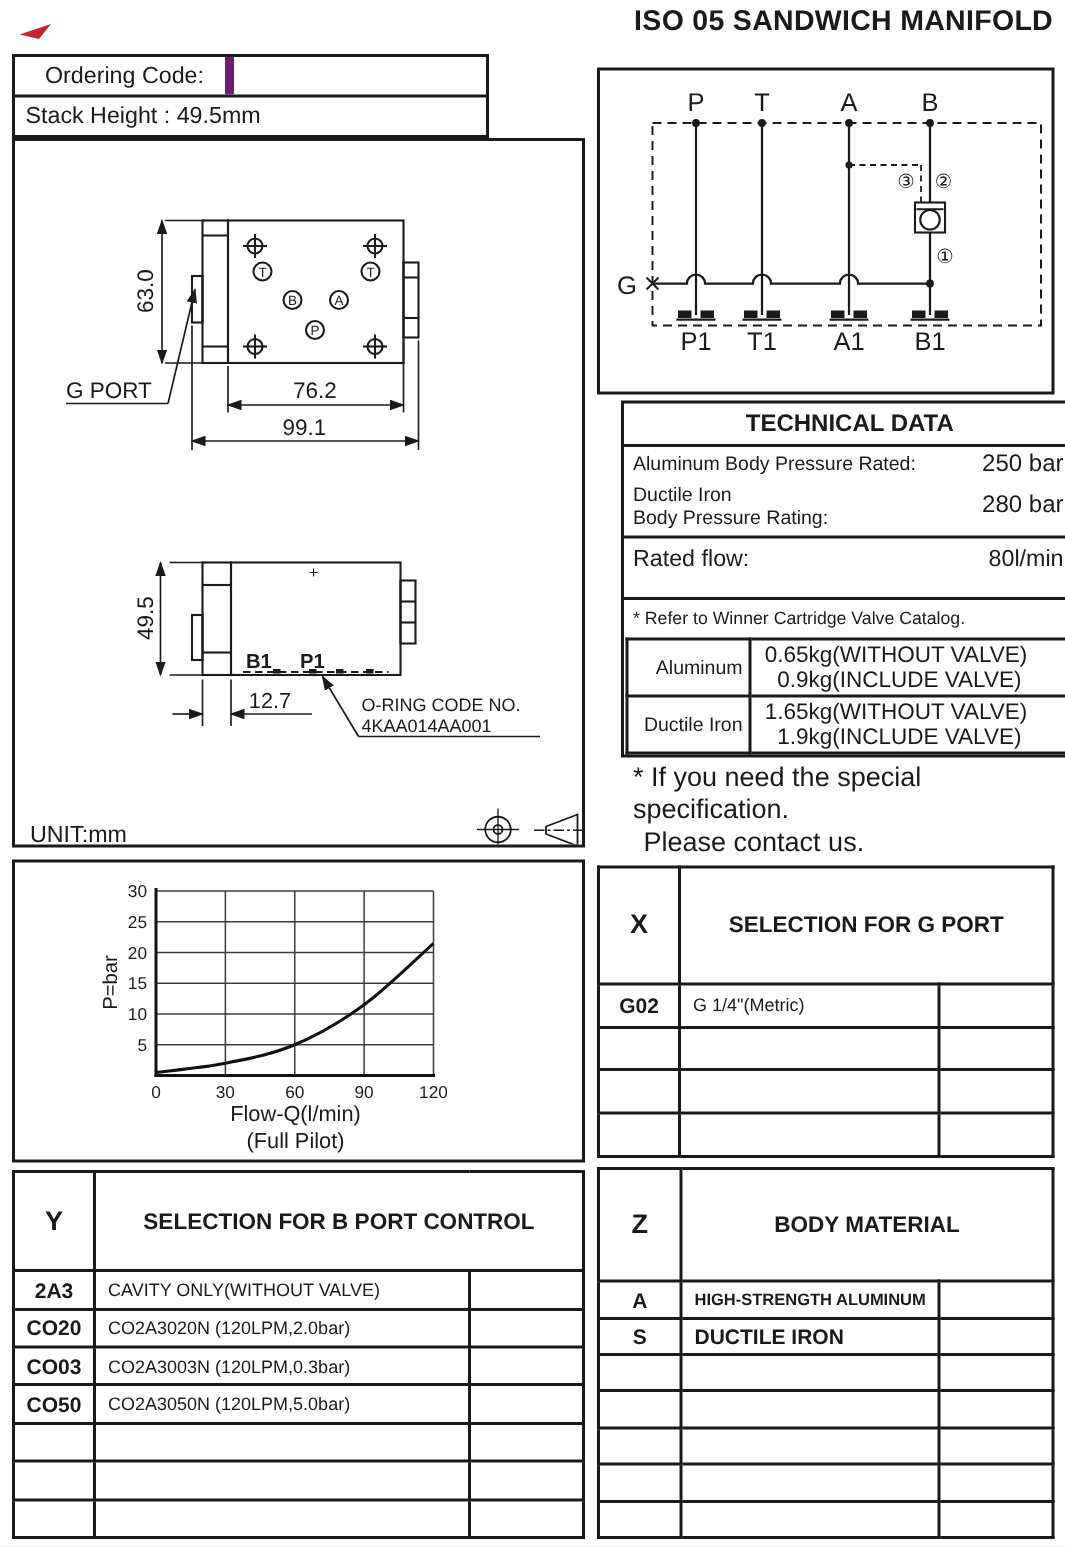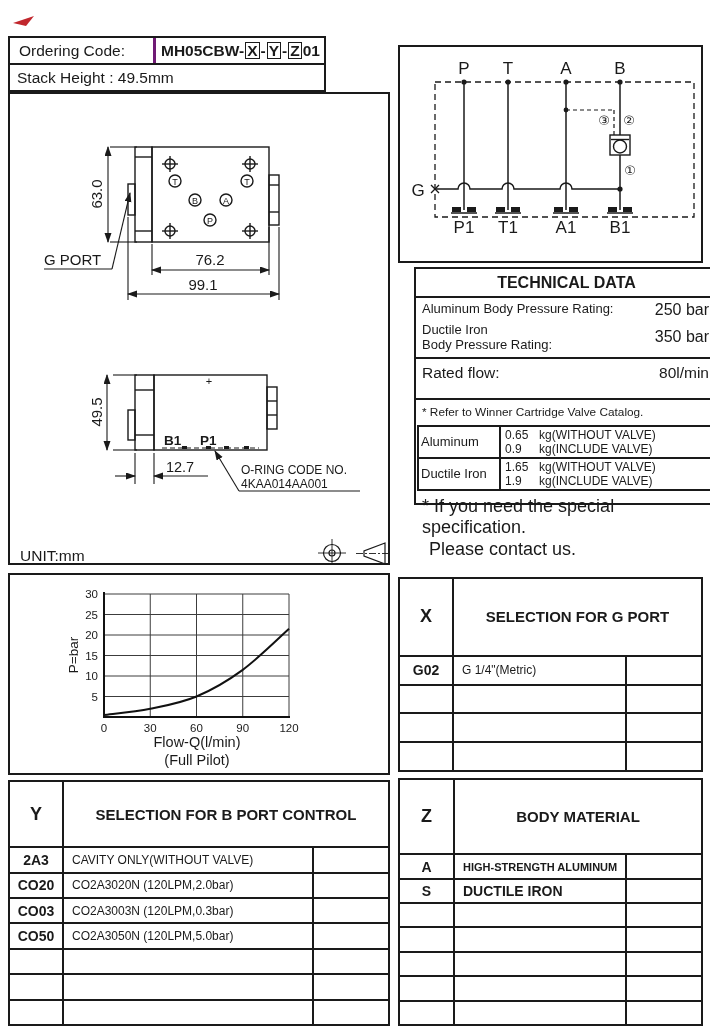--- a/index.html
+++ b/index.html
@@ -8,40 +8,40 @@
   .box{position:absolute;border:2px solid #1a1a1a;background:#fff;box-sizing:border-box;}
   svg text{fill:#1a1a1a;}
 
   
   .page-title{position:absolute;top:4px;right:8px;font-size:19px;font-weight:bold;letter-spacing:.2px;}
   .logo{position:absolute;left:13px;top:16px;}
 
   
   .order-box{left:8px;top:36px;width:318px;font-size:15.5px;}
   .order-row1{display:flex;height:25px;align-items:center;}
-  .order-label{width:146px;border-right:3px solid #701a75;height:100%;display:flex;align-items:center;padding-left:9px;box-sizing:border-box;}
+  .order-label{width:146px;border-right:6px solid #701a75;height:100%;display:flex;align-items:center;padding-left:20px;box-sizing:border-box;}
   .order-value{padding-left:5px;font-weight:bold;white-space:nowrap;}
   .order-row2{border-top:2px solid #1a1a1a;height:25px;display:flex;align-items:center;padding-left:7px;}
   .cbox{display:inline-block;border:1.6px solid #1a1a1a;line-height:1.02;padding:0 1px;margin:0 1px;font-weight:bold;}
 
   
   .tech-box{left:414px;top:267px;width:305px;height:238px;}
   .t-head{text-align:center;font-weight:bold;font-size:16px;border-bottom:2px solid #1a1a1a;padding:5px 0 4px;}
   .t-row{display:flex;justify-content:space-between;align-items:flex-start;padding:3px 8px 0 6px;font-size:13px;}
   .t-val{font-size:16px;white-space:nowrap;}
   .t-rule{border-top:2px solid #1a1a1a;margin-top:5px;}
   .t-flow{display:flex;justify-content:space-between;padding:5px 8px 16px 6px;font-size:15.5px;}
   .t-flow-right{display:flex;}
   .t-cart{padding:4px 6px 2px 6px;font-size:15px;line-height:1.15;}
   .t-cart-ref{padding-left:22px;}
   .t-cart-note{font-size:11.8px;padding-top:2px;}
   .wtable{border-collapse:collapse;width:calc(100% - 2px);margin:3px 1px 0 1px;}
-  .wtable td{border:2px solid #1a1a1a;padding:1px 4px;}
+  .wtable td{border:2px solid #1a1a1a;padding:1px 4px;text-align:right;}
   .wmat{width:74px;font-size:13px;white-space:nowrap;padding-left:2px!important;}
-  .wline{display:flex;font-size:12px;white-space:nowrap;}
+  .wline{display:flex;font-size:15px;white-space:nowrap;}
   .wnum{display:inline-block;width:34px;}
   .t-note{padding:5px 3px 0 6px;font-size:18px;line-height:1.2;}
 
   
   .sel-table{border-collapse:collapse;width:100%;height:100%;table-layout:fixed;}
   .sel-table td{border:2px solid #1a1a1a;overflow:hidden;white-space:nowrap;box-sizing:border-box;}
   .hcode{text-align:center;font-weight:bold;font-size:18px;}
   .htitle{text-align:center;font-weight:bold;font-size:15px;}
   .rcode{text-align:center;font-weight:bold;font-size:14px;}
   .rdesc{font-size:12px;padding-left:8px;}
@@ -57,25 +57,25 @@
 </style>
 </head>
 <body>
 
 <div class="page">
 
   <svg class="logo" width="22" height="12">
     <polygon points="0,7 21,0 13,10" fill="#c1272d"></polygon>
   </svg>
 
+  <div class="page-title">ISO 05 SANDWICH MANIFOLD</div>
 
   <div class="box order-box">
     <div class="order-row1">
       <div class="order-label">Ordering Code:</div>
-      <div class="order-value"><span>MH05CBW-</span><span class="cbox">X</span><b>-</b><span class="cbox">Y</span><b>-</b><span class="cbox">Z</span><span style="font-weight:bold">01</span></div>
     </div>
     <div class="order-row2">Stack Height : 49.5mm</div>
   </div>
 
   <div class="box drawing-box">
     <svg width="378" height="469">
       <defs>
         <marker id="arw" markerWidth="10" markerHeight="8" refX="9" refY="3.5" orient="auto-start-reverse" markerUnits="userSpaceOnUse">
           <path d="M0,0 L10,3.5 L0,7 z" fill="#1a1a1a"></path>
         </marker>
@@ -253,29 +253,29 @@
         <text x="204" y="78">③</text>
         <text x="229" y="78">②</text>
         <text x="230" y="128">①</text>
       </g>
     </svg>
   </div>
 
   <div class="box tech-box">
     <div class="t-head">TECHNICAL DATA</div>
     <div class="t-row">
-      <span>Aluminum Body Pressure Rating:</span>
+      <span>Aluminum Body Pressure Rated:</span>
       <span class="t-val">250 bar</span>
     </div>
     <div class="t-row">
       <span>
         <span>Ductile Iron</span><br>
         <span>Body Pressure Rating:</span>
       </span>
-      <span class="t-val" style="margin-top:6px">350 bar</span>
+      <span class="t-val" style="margin-top:6px">280 bar</span>
     </div>
     <div class="t-rule"></div>
     <div class="t-flow">
       <span>Rated flow:</span>
       <span class="t-flow-right">
         <span>80</span>
         <span>l/min</span>
       </span>
     </div>
     <div class="t-rule" style="margin-top:0"></div>

